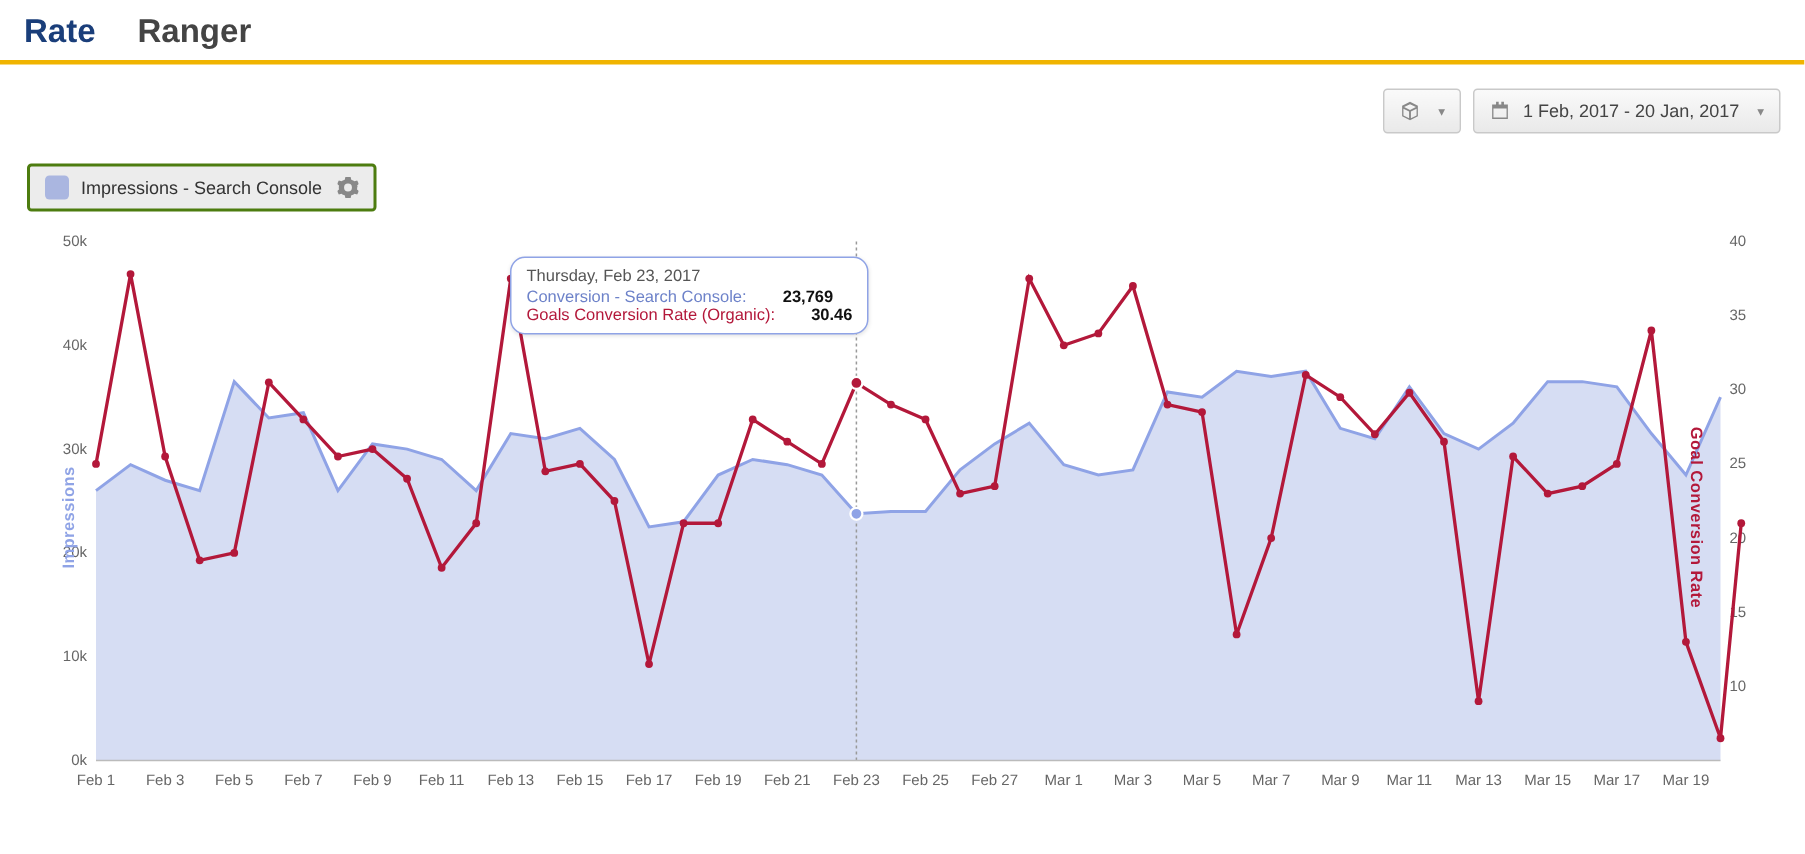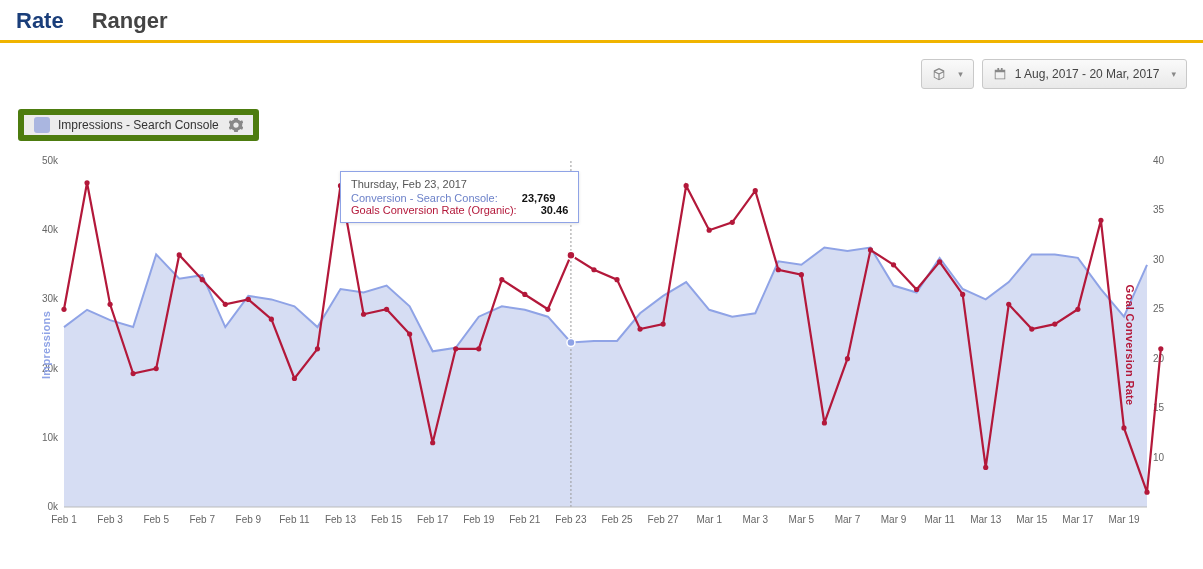--- a/index.html
+++ b/index.html
@@ -47,21 +47,21 @@
     gap: 12px;
     padding: 0 18px 14px 18px;
   }
   .metric-pill {
     display: flex;
     align-items: center;
     gap: 8px;
     height: 32px;
     padding: 0 10px;
     background: #ececec;
-    border: 6px solid #4d7c0f;
+    border: 2px solid #4d7c0f;
     border-radius: 3px;
     font-size: 12px;
     color: #333;
     cursor: pointer;
   }
   .swatch { width:16px; height:16px; border-radius:3px; display:inline-block; }
   .swatch.blue { background:#aab6e0; }
   .swatch.red  { background:#b3183a; }
   .gear-wrap { color:#777; display:flex; align-items:center; margin-left:2px; }
 
@@ -92,21 +92,21 @@
     letter-spacing: .3px;
   }
   svg.chart { display:block; }
 
   .tooltip {
     position: absolute;
     left: 322px;
     top: 16px;
     background: #fff;
     border: 1px solid #8fa3e6;
-    border-radius: 0;
+    border-radius: 10px;
     padding: 6px 10px;
     font-size: 11px;
     color: #333;
     box-shadow: 0 1px 3px rgba(0,0,0,.12);
     white-space: nowrap;
   }
   .tooltip .tt-date { color: #555; margin-bottom: 2px; }
   .tooltip .tt-imp  { color: #6d82c9; }
   .tooltip .tt-goal { color: #b3183a; text-align: right; }
   .tooltip b { color: #111; margin-left: 21px; }
@@ -129,21 +129,21 @@
         </svg>
     </span>
     <span class="chev">▾</span>
   </div>
   <div class="top-btn">
     <span class="cal-icon">
       <svg viewBox="0 0 16 16" width="14" height="14">
           <path fill="#888" d="M2 3h12v11H2V3zm1 3v7h10V6H3zm2-5h2v3H5V1zm4 0h2v3H9V1z"></path>
         </svg>
     </span>
-    <span>1 Aug, 2017 - 20 Mar, 2017</span>
+    <span>1 Feb, 2017 - 20 Jan, 2017</span>
     <span class="chev">▾</span>
   </div>
 </div>
 
 <div class="metric-row">
   <div class="metric-pill">
     <span class="swatch blue"></span>
     <span>Impressions - Search Console</span>
     <span class="gear-wrap">
       <svg viewBox="0 0 16 16" width="14" height="14">

